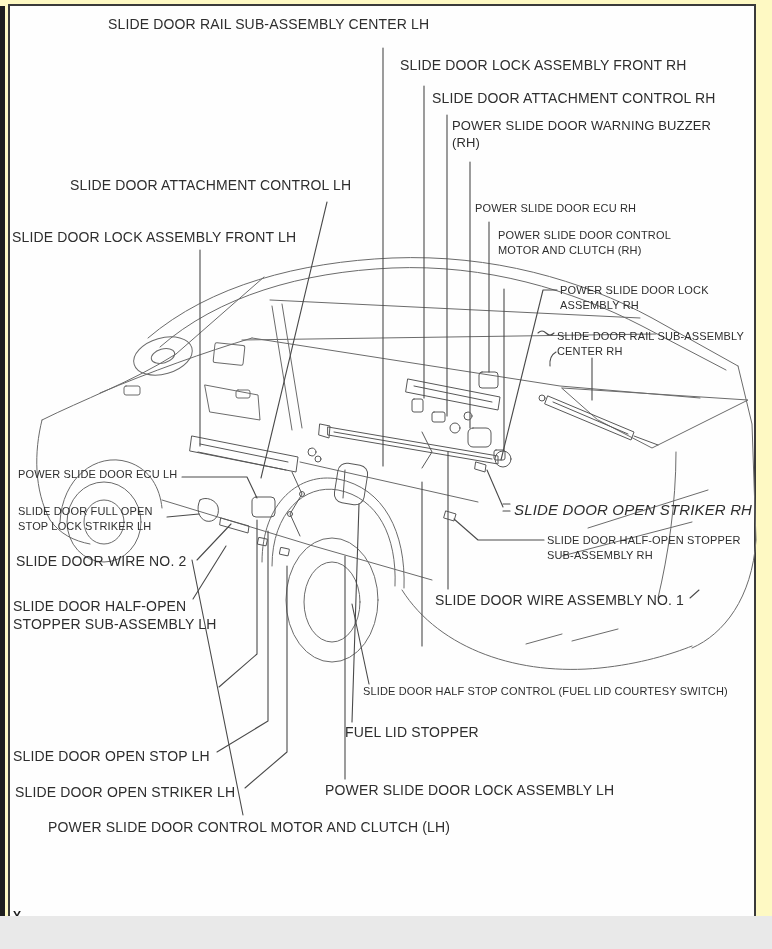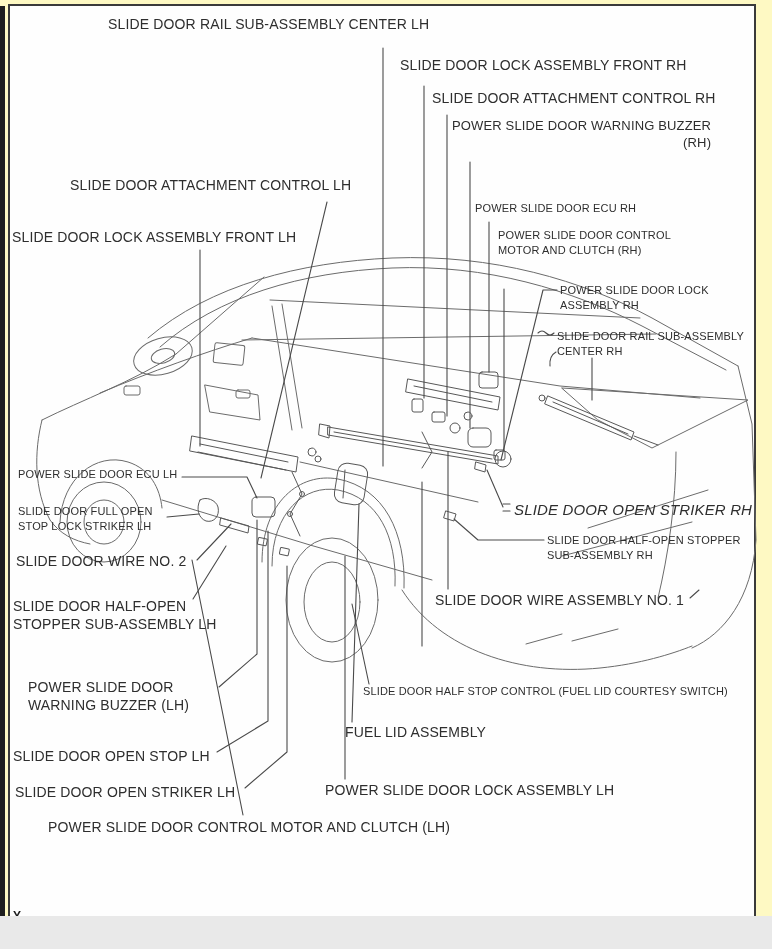--- a/index.html
+++ b/index.html
@@ -13,21 +13,21 @@
     position:absolute; left:8px; top:4px; width:748px; height:921px;
     background:#fefefe; border:2px solid #3a3a3a; box-sizing:border-box;
   }
   .art { position:absolute; left:0; top:0; }
   .lbl {
     position:absolute; color:#2e2e2e; white-space:nowrap; letter-spacing:0.15px;
     z-index:3;
   }
   .ln { display:block; }
   .sz-l  { font-size:14px;   line-height:18px; }
-  .sz-m  { font-size:13px;   line-height:17px;text-align:right; }
+  .sz-m  { font-size:13px;   line-height:17px; }
   .sz-s  { font-size:11px; line-height:15px; }
   .sz-xl { font-size:15px;   line-height:19px;font-style:italic; }
   .footer-y {
     position:absolute; left:13px; top:909px; font-size:12px; font-weight:bold; color:#1c1c1c; z-index:3;
   }
   .figure-code {
     position:absolute; right:21px; top:913px; font-size:14px; color:#8a8a8a; letter-spacing:0.3px; z-index:3;
   }
   svg .body-line   { fill:none; stroke:#6b6b6b; stroke-width:1; stroke-linecap:round; stroke-linejoin:round; }
   svg .mech-line   { fill:none; stroke:#585858; stroke-width:1; stroke-linecap:round; stroke-linejoin:round; }
@@ -209,29 +209,25 @@
       <span class="ln">SLIDE DOOR HALF-OPEN STOPPER</span>
       <span class="ln">SUB-ASSEMBLY RH</span>
     </div>
   <div class="lbl sz-l" style="left:13px;  top:597px">
       <span class="ln">SLIDE DOOR HALF-OPEN</span>
       <span class="ln">STOPPER SUB-ASSEMBLY LH</span>
     </div>
   <div class="lbl sz-l" style="left:435px; top:591px">
       <span class="ln">SLIDE DOOR WIRE ASSEMBLY NO. 1</span>
     </div>
-  <div class="lbl sz-l" style="left:28px;  top:678px">
-      <span class="ln">POWER SLIDE DOOR</span>
-      <span class="ln">WARNING BUZZER (LH)</span>
-    </div>
   <div class="lbl sz-s" style="left:363px; top:684px">
       <span class="ln">SLIDE DOOR HALF STOP CONTROL (FUEL LID COURTESY SWITCH)</span>
     </div>
   <div class="lbl sz-l" style="left:345px; top:723px">
-      <span class="ln">FUEL LID ASSEMBLY</span>
+      <span class="ln">FUEL LID STOPPER</span>
     </div>
   <div class="lbl sz-l" style="left:13px;  top:747px">
       <span class="ln">SLIDE DOOR OPEN STOP LH</span>
     </div>
   <div class="lbl sz-l" style="left:15px;  top:783px">
       <span class="ln">SLIDE DOOR OPEN STRIKER LH</span>
     </div>
   <div class="lbl sz-l" style="left:325px; top:781px">
       <span class="ln">POWER SLIDE DOOR LOCK ASSEMBLY LH</span>
     </div>

